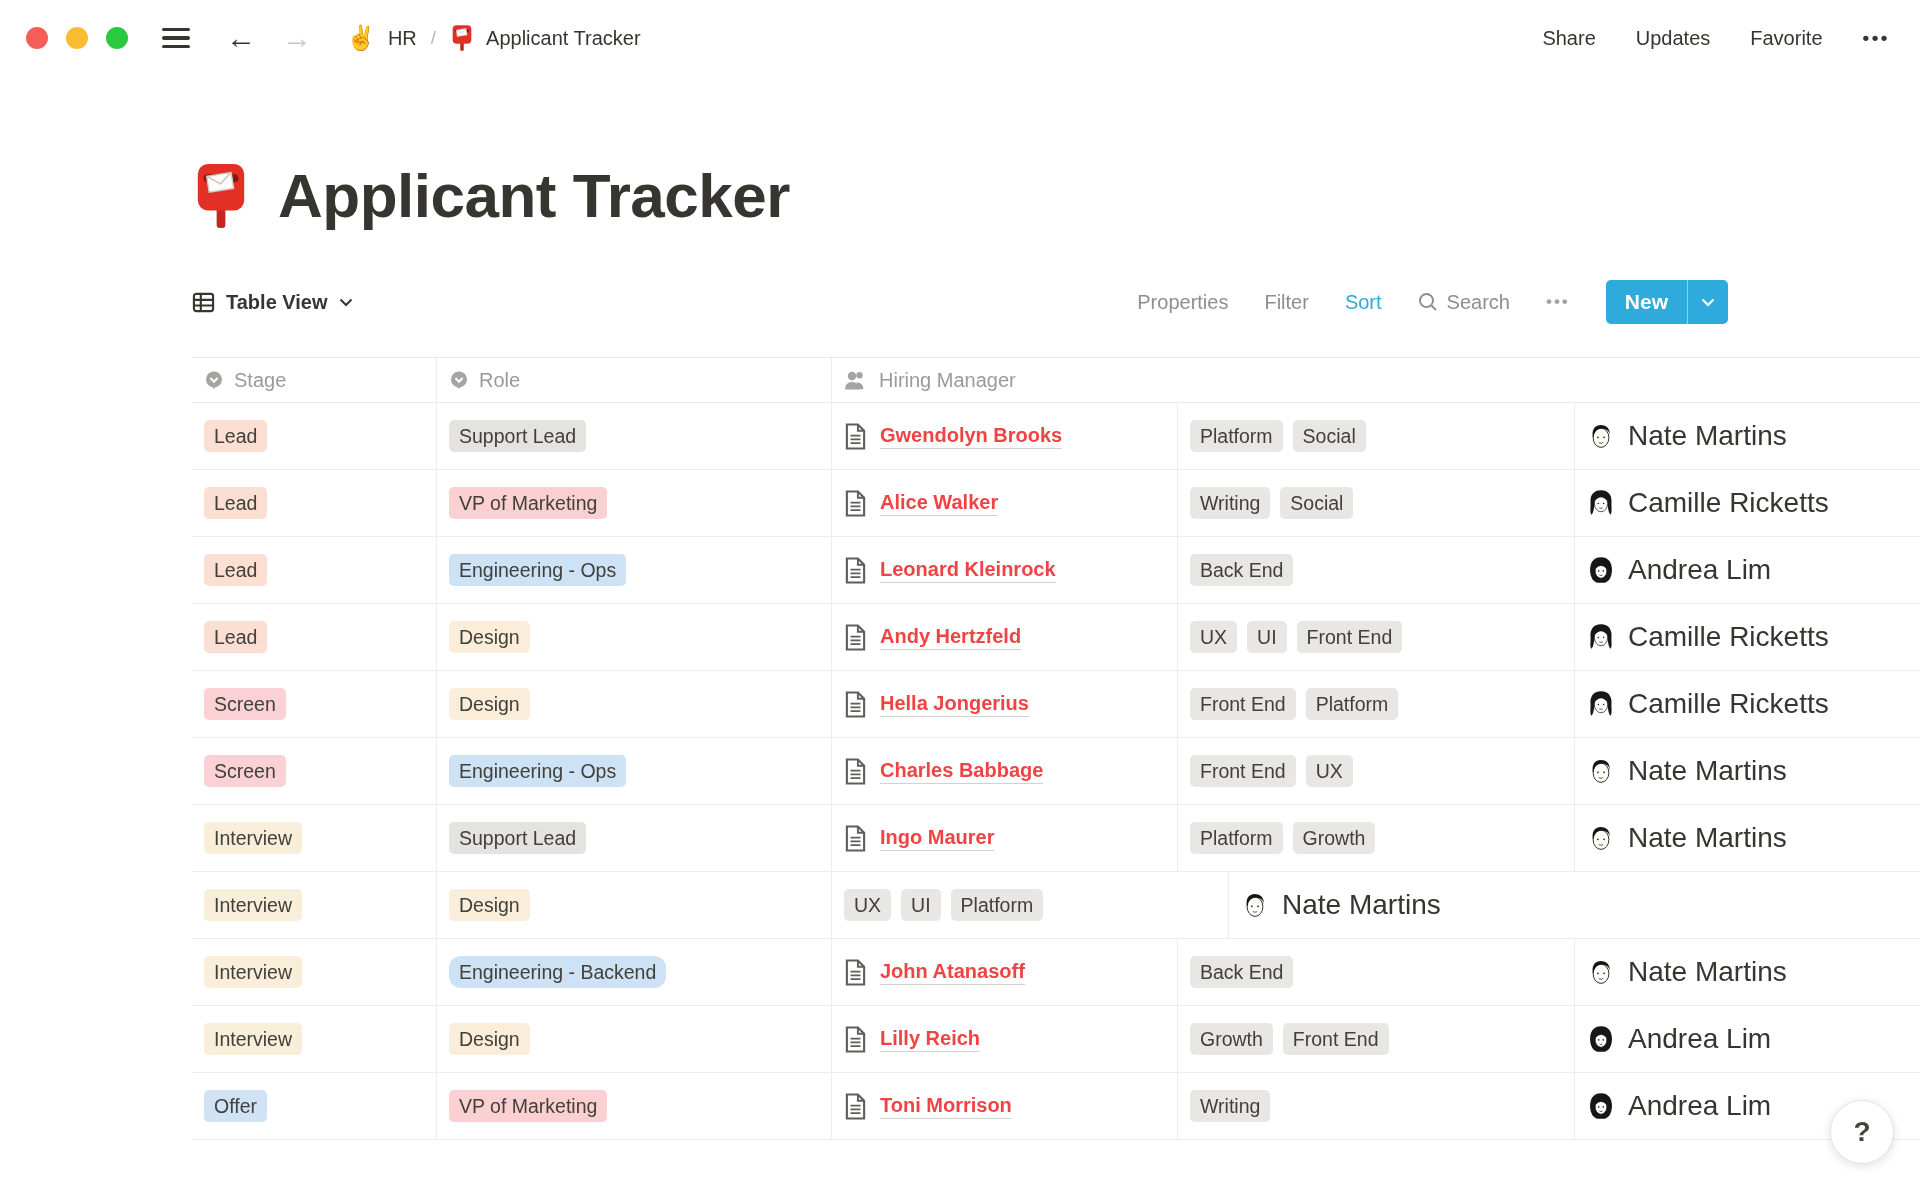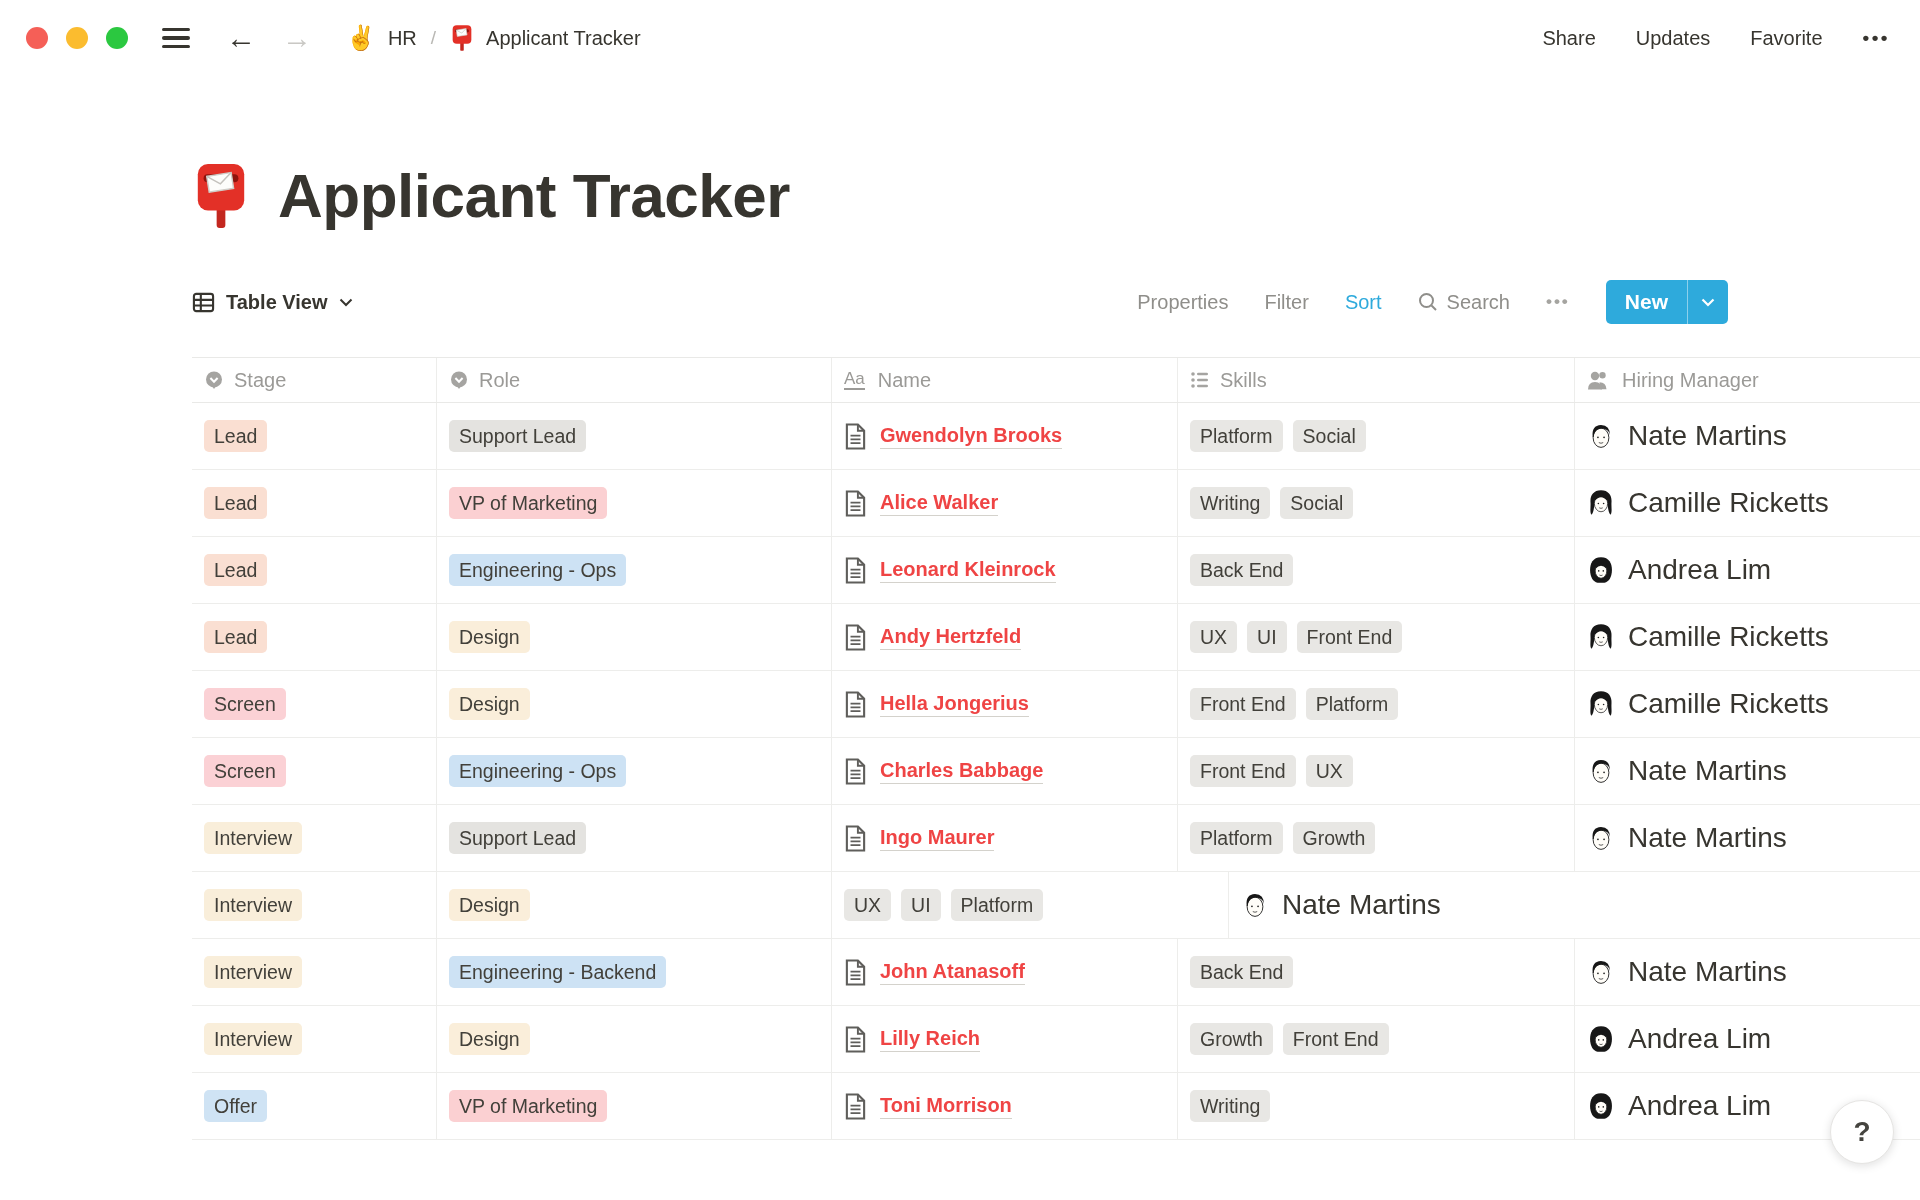--- a/index.html
+++ b/index.html
@@ -175,35 +175,20 @@
         <span>Stage</span>
       </div>
       <div class="hcell c-role">
         <svg width="20" height="20" viewBox="0 0 20 20">
           <circle cx="10" cy="9.4" r="8" fill="#a5a4a1"></circle>
             <path d="M10 19 l-3.2-4.5 h6.4 z" fill="#a5a4a1"></path>
           <path d="M6.4 8 l3.6 3.8 3.6-3.8" fill="none" stroke="#fff" stroke-width="2"></path>
         </svg>
         <span>Role</span>
       </div>
-      <div class="hcell c-name">
-        <span class="aa-icon">Aa</span>
-        <span>Name</span>
-      </div>
-      <div class="hcell c-skills">
-        <svg width="20" height="20" viewBox="0 0 20 20">
-          <circle cx="3" cy="4" r="1.8" fill="#a5a4a1"></circle>
-            <rect x="7" y="2.8" width="11" height="2.5" rx="1.2" fill="#a5a4a1"></rect>
-          <circle cx="3" cy="10" r="1.8" fill="#a5a4a1"></circle>
-            <rect x="7" y="8.8" width="11" height="2.5" rx="1.2" fill="#a5a4a1"></rect>
-          <circle cx="3" cy="16" r="1.8" fill="#a5a4a1"></circle>
-            <rect x="7" y="14.8" width="11" height="2.5" rx="1.2" fill="#a5a4a1"></rect>
-        </svg>
-        <span>Skills</span>
-      </div>
       <div class="hcell c-hm">
         <svg width="22" height="20" viewBox="0 0 22 20">
           <circle cx="15.5" cy="5.2" r="3.2" fill="#a5a4a1"></circle>
           <path d="M12.5 12.2 q6.5 0 7 7 l-6 0 z" fill="#a5a4a1"></path>
           <circle cx="8" cy="6" r="4.2" fill="#a5a4a1"></circle>
           <path d="M1 19.5 q0-7.5 7-7.5 q7 0 7 7.5 z" fill="#a5a4a1"></path>
         </svg>
         <span>Hiring Manager</span>
       </div>
     </div>
@@ -473,21 +458,21 @@
               </svg>
             </span>
       <span class="manager-name">Nate Martins</span>
     </div>
   </div>
         <div class="trow">
     <div class="cell c-stage">
       <span class="tag" style="background: rgb(249, 238, 218);">Interview</span>
     </div>
     <div class="cell c-role">
-      <span class="tag" style="background: rgb(205, 226, 244);">Engineering - Backend</span>
+      <span class="tag" style="background: rgb(205, 226, 244); border-radius: 12px;">Engineering - Backend</span>
     </div>
     <div class="cell c-name">
       <span class="doc-icon">
         <svg width="23" height="27" viewBox="0 0 24 28">
           <path d="M3 1.5 h11.5 l6.5 6.5 v18.5 h-18 z" fill="none" stroke="#5f5e5b" stroke-width="2.2"></path>
           <path d="M14.5 1.5 v6.5 h6.5" fill="none" stroke="#5f5e5b" stroke-width="2"></path>
           <path d="M6.8 13 h10.4 M6.8 17 h10.4 M6.8 21 h10.4" stroke="#5f5e5b" stroke-width="1.9"></path>
         </svg>
       </span>
       <span class="name-link">John Atanasoff</span>

